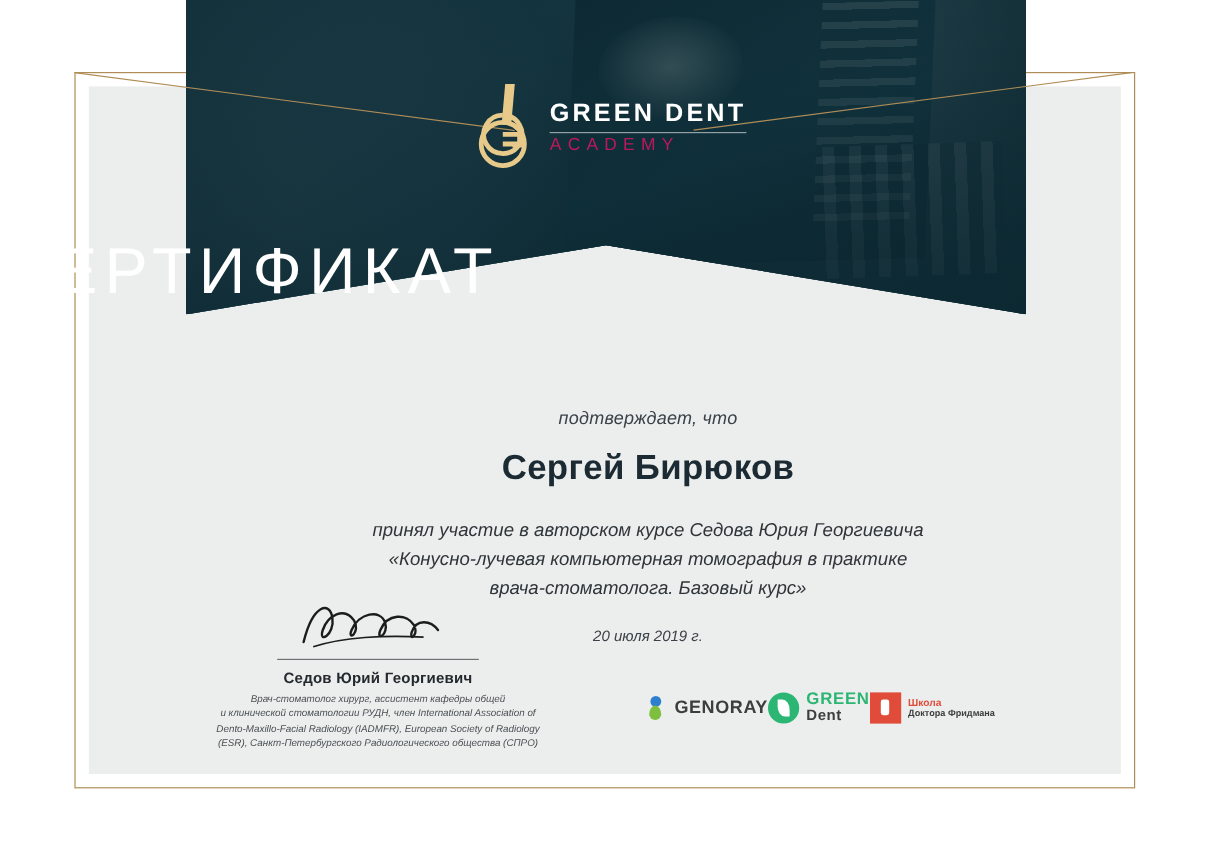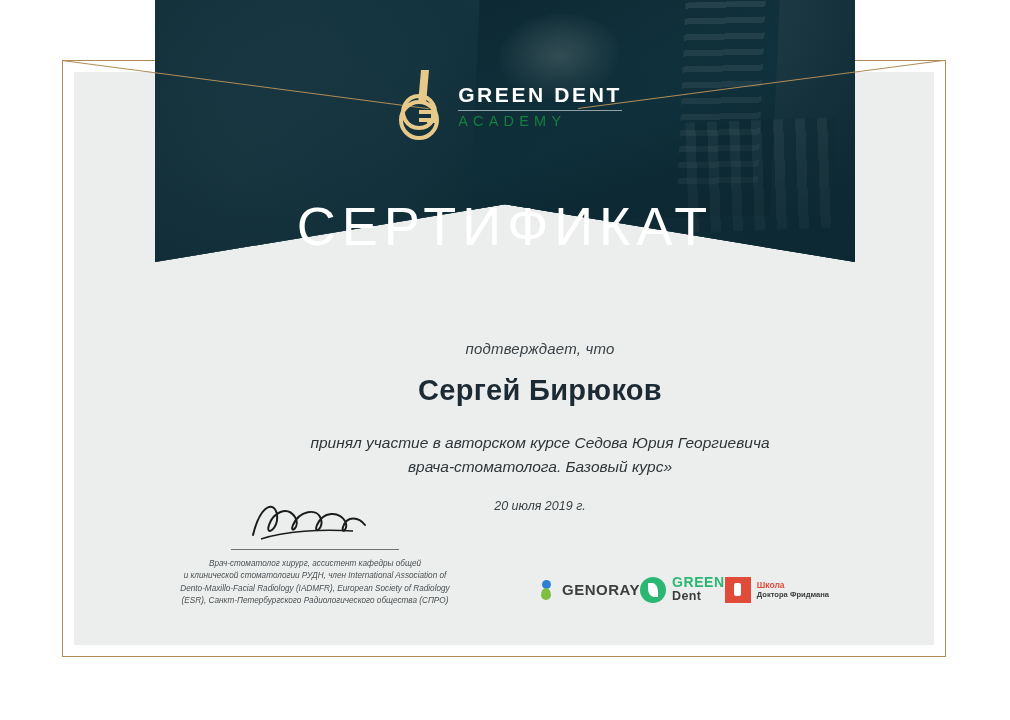--- a/index.html
+++ b/index.html
@@ -147,34 +147,33 @@
   }
   .logo-text .l1 {
     font-size: 21px;
     letter-spacing: 2.6px;
     font-weight: bold;
   }
   .logo-text .l2 {
     font-size: 14.5px;
     letter-spacing: 5.2px;
     margin-top: 2px;
-    color: #15803d;
+    color: #be185d;
   }
   .logo-rule {
     height: 1px;
     background: rgba(255,255,255,0.55);
     margin: 4px 0 3px 0;
   }
 
   .cert-title {
     position: absolute;
     left: 0;
     right: 0;
     top: 195px;
-    text-align: center;
     color: #ffffff;
     font-size: 54px;
     letter-spacing: 6px;
     font-weight: 300;
     font-family: "Liberation Sans", sans-serif;
   }
 
   
   .body-block {
     position: absolute;
@@ -349,33 +348,35 @@
     </div>
   </div>
 
   <div class="cert-title">СЕРТИФИКАТ</div>
 
   <div class="body-block">
     <div class="confirms">подтверждает, что</div>
     <div class="recipient">Сергей Бирюков</div>
     <div class="course-lines">
       <div>принял участие в авторском курсе Седова Юрия Георгиевича</div>
+      <div>«Конусно-лучевая компьютерная томография в практике</div>
       <div>врача-стоматолога. Базовый курс»</div>
     </div>
     <div class="date">20 июля 2019 г.</div>
   </div>
 
   <div class="sign-area">
     <div class="signature">
       <svg viewBox="0 0 180 52" width="180" height="52" aria-hidden="true">
         <path d="M28 40 C36 8, 50 6, 52 20 C54 34, 40 42, 44 30 C48 18, 62 10, 70 22 C76 32, 64 40, 68 30 C74 16, 92 12, 96 24 C99 34, 88 40, 92 30 C98 16, 114 16, 120 26 C124 34, 116 40, 118 32 C122 20, 134 22, 140 30" fill="none" stroke="#1c1c1c" stroke-width="2" stroke-linecap="round"></path>
         <path d="M36 44 C60 36, 96 34, 128 36" fill="none" stroke="#1c1c1c" stroke-width="1.4"></path>
       </svg>
     </div>
     <div class="sign-rule"></div>
+    <div class="sign-name">Седов Юрий Георгиевич</div>
     <div class="sign-desc">
       <div>Врач-стоматолог хирург, ассистент кафедры общей</div>
       <div>и клинической стоматологии РУДН, член International Association of</div>
       <div>Dento-Maxillo-Facial Radiology (IADMFR), European Society of Radiology</div>
       <div>(ESR), Санкт-Петербургского Радиологического общества (СПРО)</div>
     </div>
   </div>
 
   <div class="partners">
 

